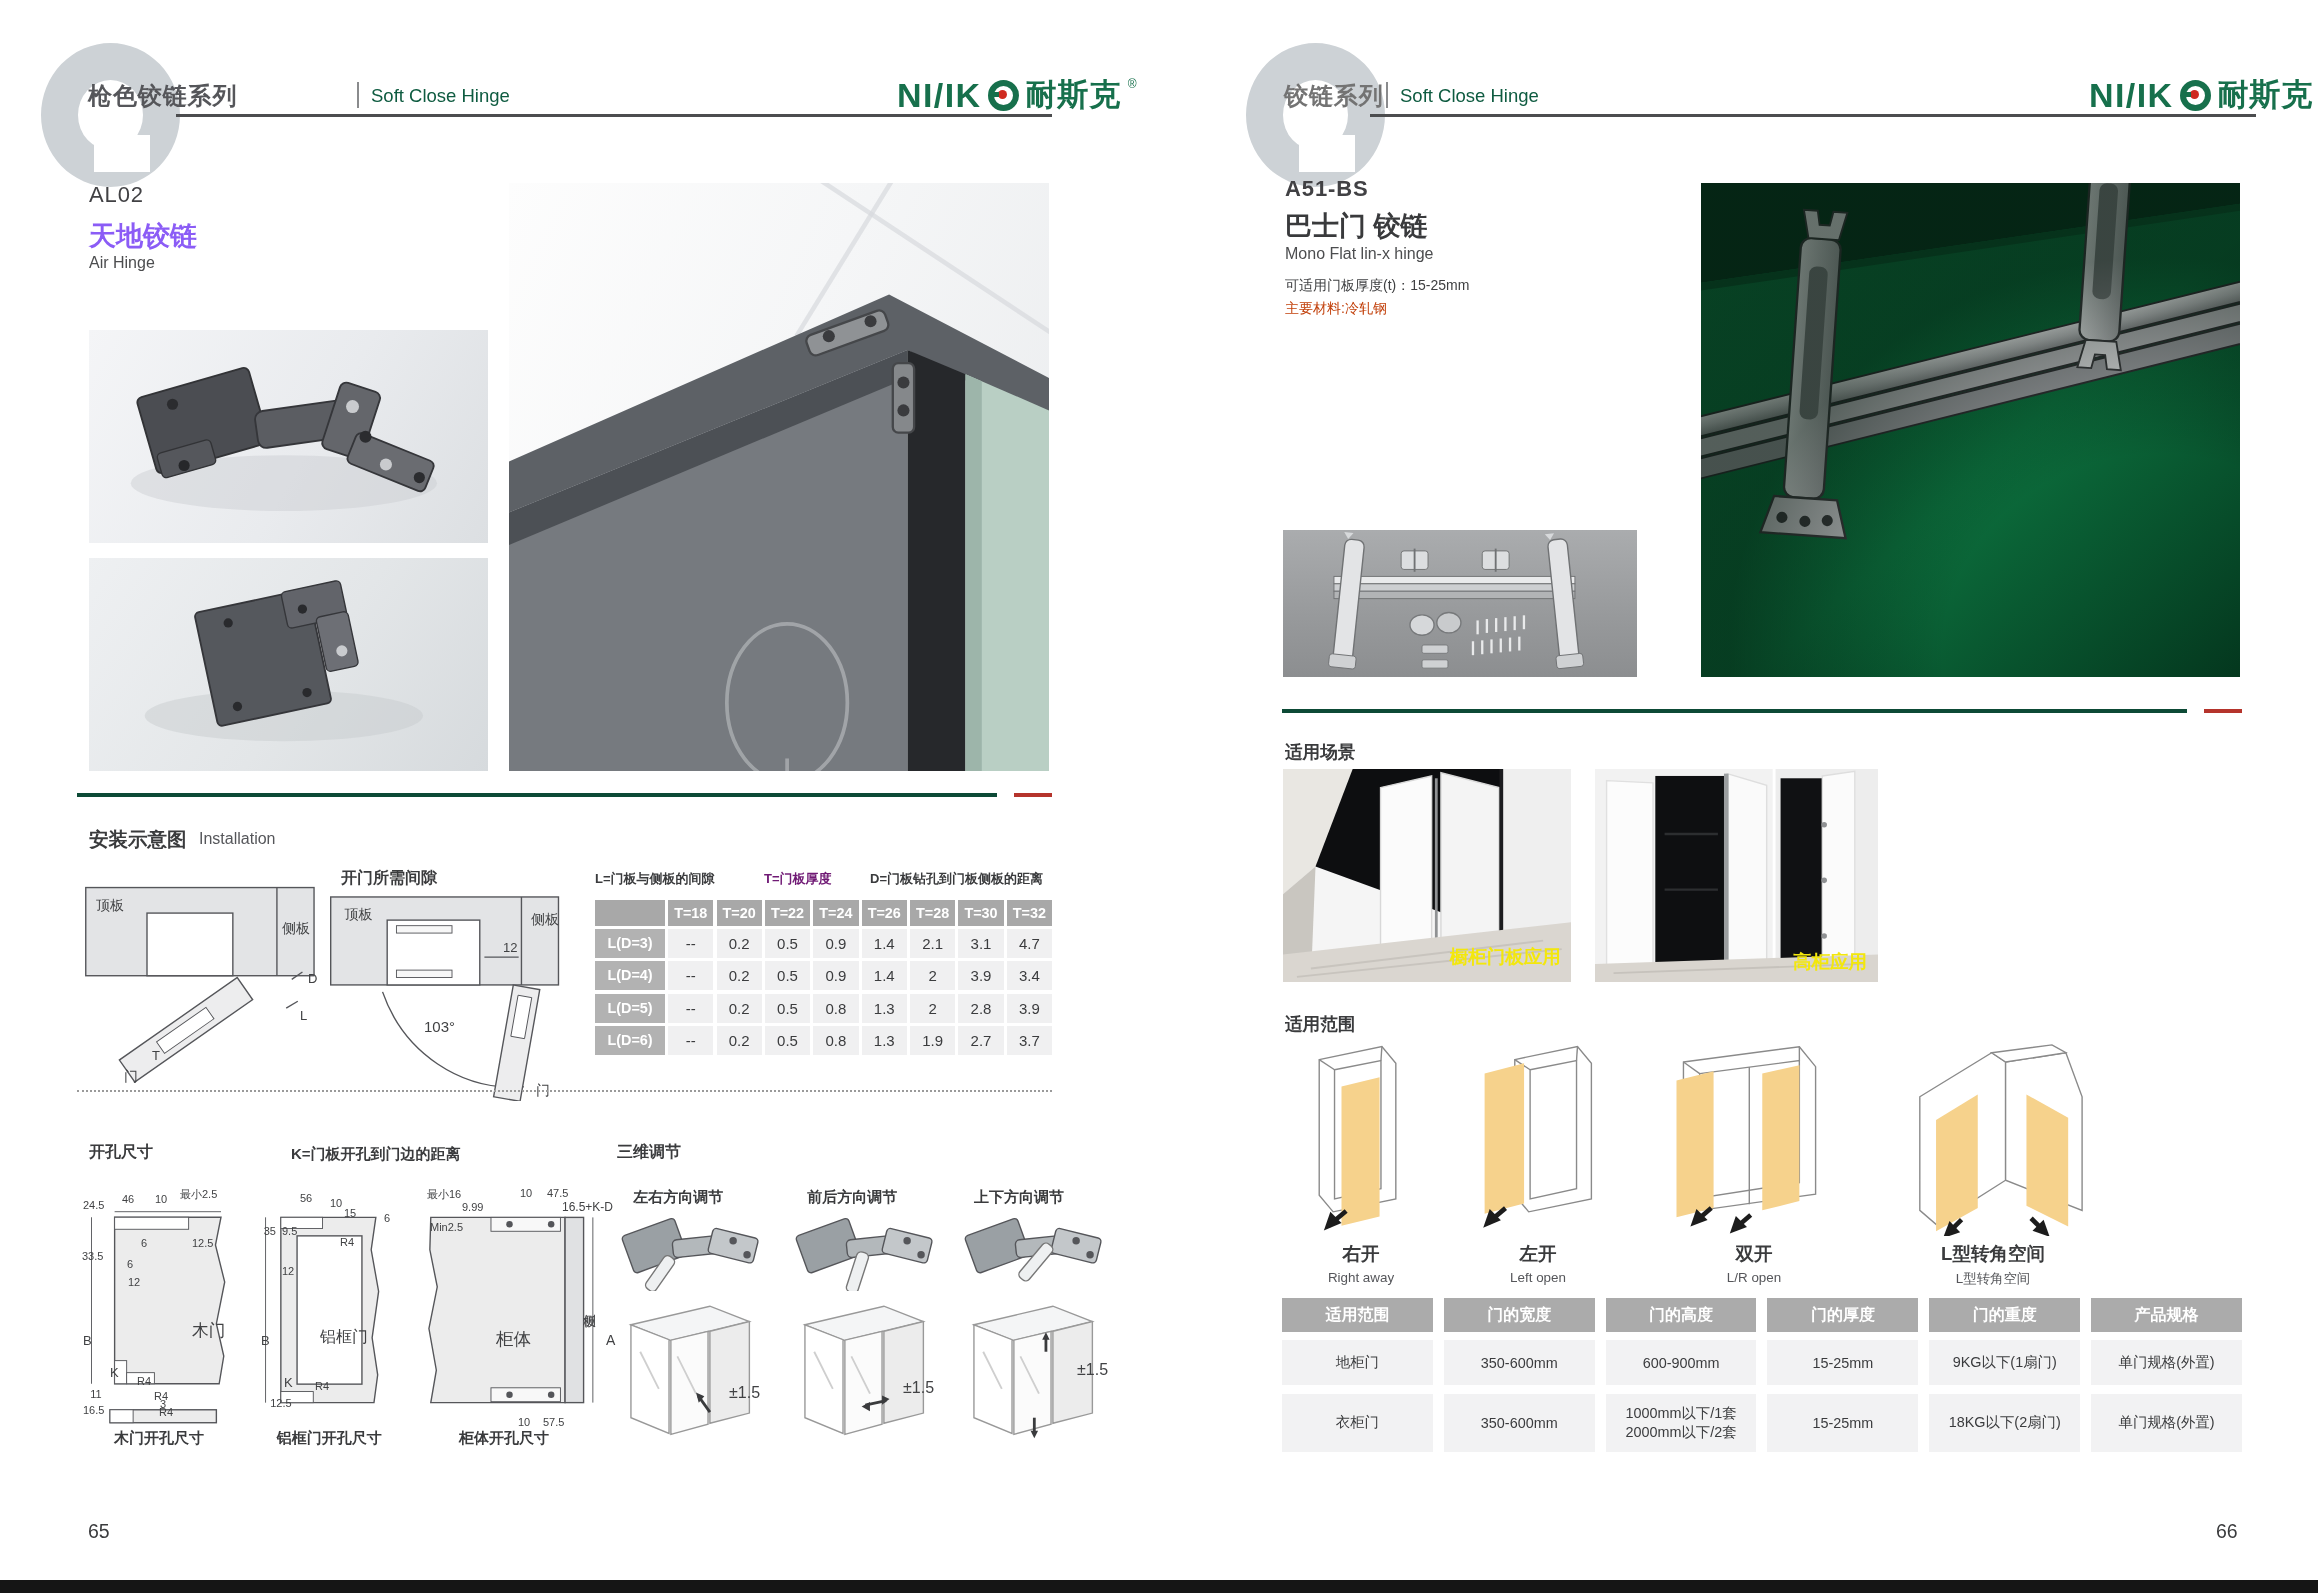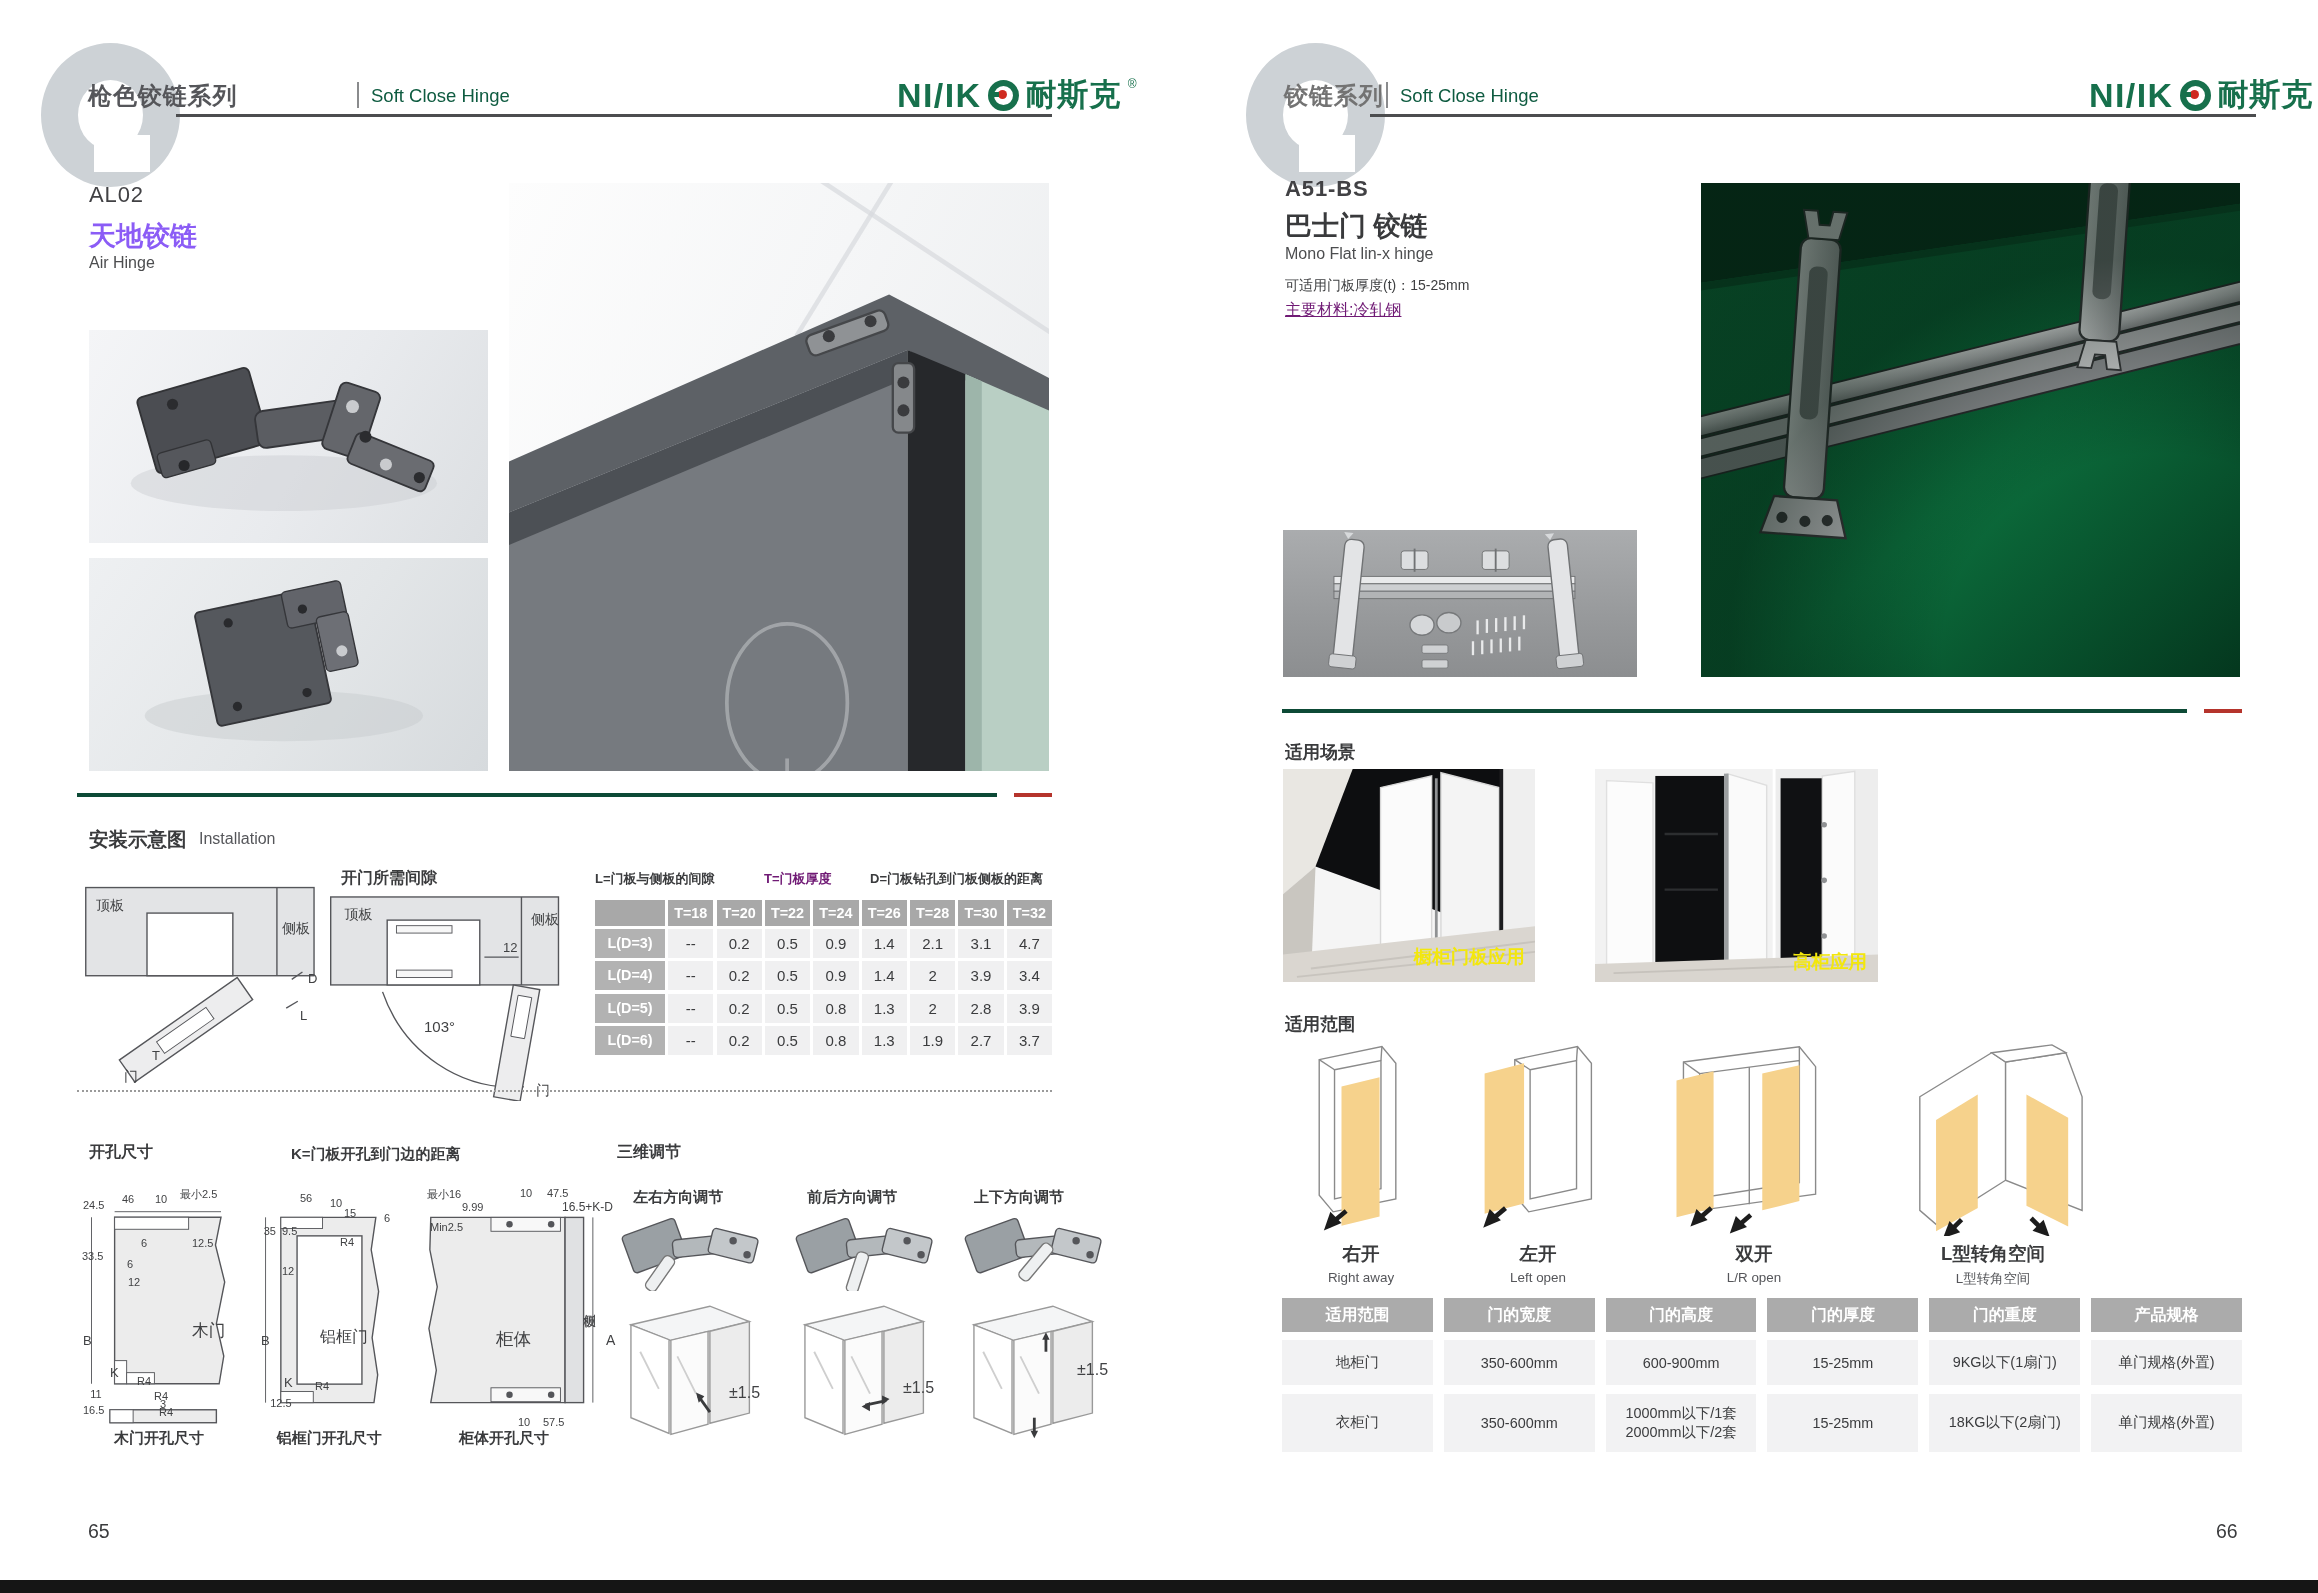--- a/index.html
+++ b/index.html
@@ -402,21 +402,21 @@
     </span>
   <span class="logo-cn">耐斯克</span>
 
 </div>
 <div class="hdr-divider" style="left:1370px;top:114px;width:886px;"></div>
 
 <span class="t" style="left:1285px;top:176px;font-size:22px;font-weight:bold;color:#414144;letter-spacing:0.9px;">A51-BS</span>
 <span class="t" style="left:1285px;top:208px;font-size:27px;font-weight:bold;color:#393a3c;">巴士门 铰链</span>
 <span class="t" style="left:1285px;top:245px;font-size:16px;color:#4c4d4f;">Mono Flat lin-x hinge</span>
 <span class="t" style="left:1285px;top:277px;font-size:14px;color:#3f4042;">可适用门板厚度(t)：15-25mm</span>
-<span class="t" style="left:1285px;top:300px;font-size:16px;color:#701a75;text-decoration:underline;">主要材料:冷轧钢</span>
+<span class="t" style="left:1285px;top:300px;font-size:14px;color:#c2410c;">主要材料:冷轧钢</span>
 
 <div class="abs" style="left:1283px;top:530px;width:354px;height:147px;background:linear-gradient(180deg,#aaacae 0%,#97999b 60%,#8c8e90 100%);overflow:hidden;">
   <svg width="354" height="147" viewBox="0 0 764 317">
     <rect x="110" y="100" width="520" height="16" fill="#e9eaeb" stroke="#6f7173" stroke-width="2"></rect>
     <rect x="110" y="116" width="520" height="16" fill="#cdcfd1" stroke="#6f7173" stroke-width="2"></rect>
     <rect x="110" y="132" width="520" height="16" fill="#b2b4b6" stroke="#6f7173" stroke-width="2"></rect>
     <g transform="rotate(6 140 160)">
       <rect x="120" y="20" width="42" height="270" rx="14" fill="#e3e4e6" stroke="#707274" stroke-width="3"></rect>
       <rect x="112" y="270" width="58" height="28" rx="6" fill="#cfd1d3" stroke="#707274" stroke-width="2"></rect>
       <path d="M126,20 l-10,-14 h20 z" fill="#d7d9db"></path>
@@ -500,21 +500,21 @@
 </div>
 
 <div class="sec-div" style="left:1282px;top:709px;width:960px;">
   <div class="g" style="width:905px;"></div>
     <div class="w" style="width:16.7px;"></div>
     <div class="r" style="width:38px;"></div>
 </div>
 
 <span class="t" style="left:1285px;top:740px;font-size:17.6px;font-weight:bold;color:#3a3b3d;">适用场景</span>
 
-<div class="abs" style="left:1283px;top:769px;width:252px;height:213px;background:#f5f5f5;overflow:hidden;">
+<div class="abs" style="left:1283px;top:769px;width:288px;height:213px;background:#f5f5f5;overflow:hidden;">
   <svg width="288" height="213" viewBox="0 0 620 459" preserveAspectRatio="none">
     <polygon points="0,0 240,0 70,210 0,270" fill="#e9e7e2"></polygon>
     <polygon points="0,270 70,210 60,459 0,459" fill="#c9c6c0"></polygon>
     <polygon points="150,0 480,0 480,360 70,210" fill="#0d0e10"></polygon>
     <polygon points="210,40 320,15 320,430 210,459" fill="#fbfbfb" stroke="#d8d8d8" stroke-width="3"></polygon>
     <polygon points="340,8 465,40 465,400 340,440" fill="#f4f4f4" stroke="#d8d8d8" stroke-width="3"></polygon>
     <line x1="330" y1="20" x2="330" y2="440" stroke="#8f9193" stroke-width="6"></line>
     <rect x="470" y="0" width="150" height="459" fill="#efefef"></rect>
     <line x1="470" y1="0" x2="470" y2="459" stroke="#1c1d1f" stroke-width="8"></line>
     <polygon points="0,400 620,330 620,459 0,459" fill="#dad6d0"></polygon>

